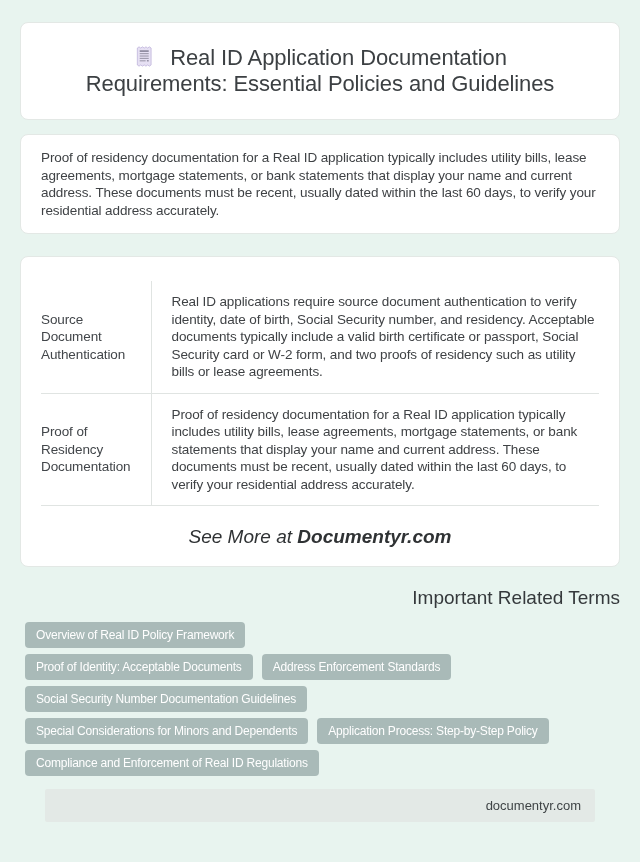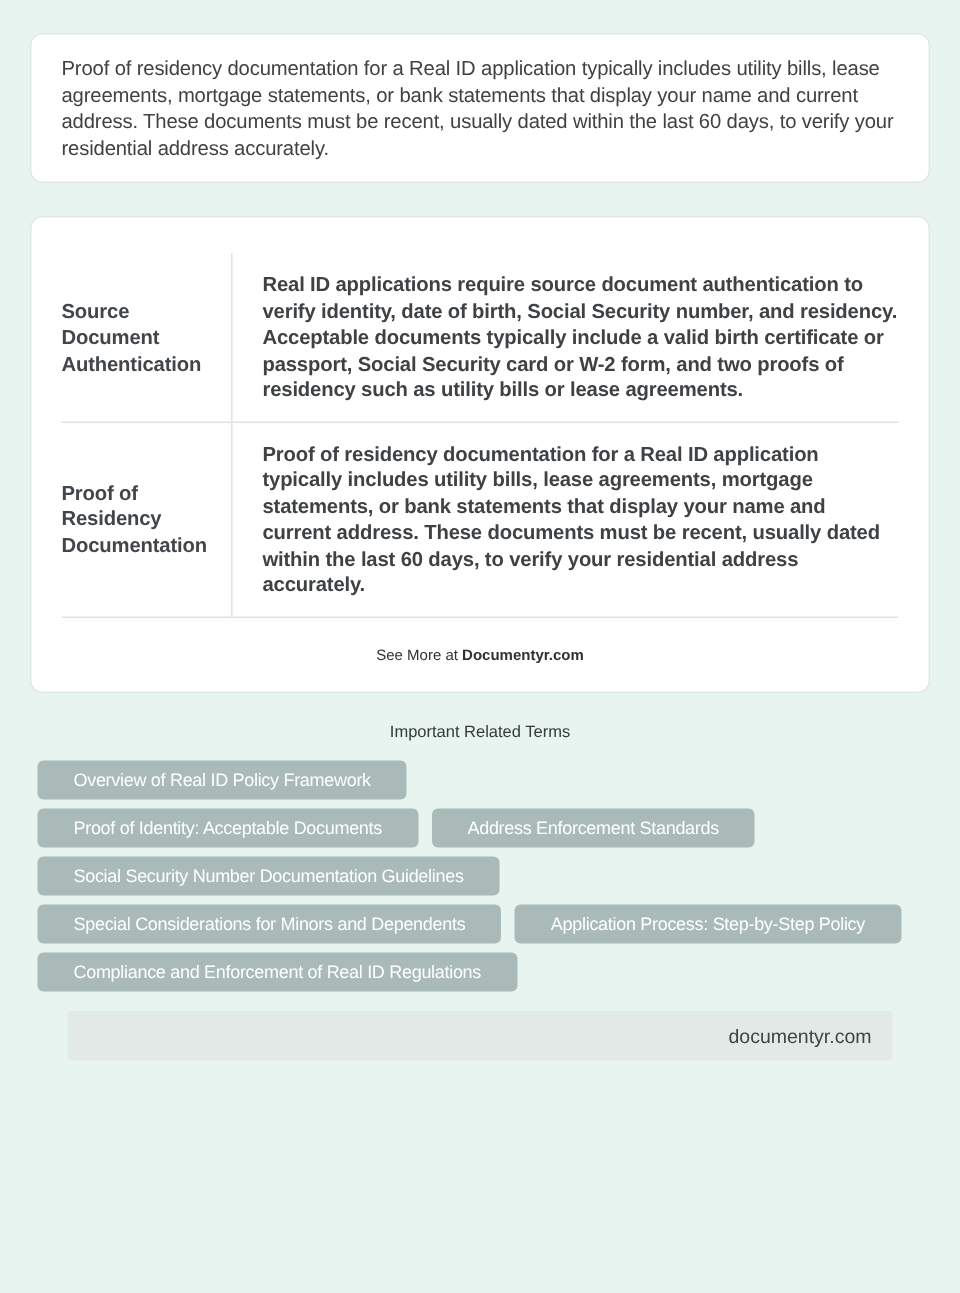--- a/index.html
+++ b/index.html
@@ -66,61 +66,61 @@
     width:100%;
     border-collapse:collapse;
   }
   .details-table td{
     font-size:13.5px;
     line-height:17.5px;
     letter-spacing:-0.1px;
     vertical-align:middle;
     border-bottom:1px solid var(--divider);
     padding:12px 0;
-    font-weight:bold;
   }
   td.term-cell{
     width:110px;
     padding-right:16px;
     color:#42464a;
   }
   td.desc-cell{
     border-left:1px solid var(--divider);
     padding-left:20px;
   }
   .see-more{
     margin-top:20px;
     text-align:center;
-    font-size:10px;
+    font-style:italic;
+    font-size:19px;
     color:#2f3234;
   }
   .see-more b{letter-spacing:0;}
   
   .related-heading{
     margin:20px 0 13px;
-    text-align:center;
-    font-size:11px;
+    text-align:right;
+    font-size:19px;
     font-weight:400;
     color:#35393c;
   }
   .tags{
     padding:0 5px;
     display:flex;
     flex-direction:column;
     gap:6px;
   }
   .tag-row{
     display:flex;
     gap:9px;
   }
   .tag{
     display:inline-flex;
     align-items:center;
     height:26px;
-    padding:0 24px;
+    padding:0 11px;
     border-radius:4px;
     background:var(--tag-bg);
     color:var(--tag-text);
     font-size:12px;
     letter-spacing:-0.2px;
     white-space:nowrap;
     cursor:pointer;
   }
   
   .footer-bar{
@@ -134,20 +134,31 @@
     padding-right:14px;
     font-size:13px;
     color:#3f4446;
   }
 </style>
 </head>
 <body>
 
 <div class="page">
 
+  <div class="card title-card">
+    <h1><span class="doc-icon"><svg viewBox="0 0 24 24" width="23" height="23" aria-hidden="true">
+            <path d="M4.5 3.2 L6.3 1.9 L8.1 3.2 L9.9 1.9 L11.7 3.2 L13.5 1.9 L15.3 3.2 L17.1 1.9 L18.9 3.2 L18.9 20.8 L17.1 22.1 L15.3 20.8 L13.5 22.1 L11.7 20.8 L9.9 22.1 L8.1 20.8 L6.3 22.1 L4.5 20.8 Z" fill="#e6e0f3" stroke="#b6a9d6" stroke-width="0.7"></path>
+            <rect x="7" y="5.6" width="9.4" height="1.5" fill="#7f7b90"></rect>
+            <rect x="7" y="8.4" width="9.4" height="1.2" fill="#a09cae"></rect>
+            <rect x="7" y="10.9" width="9.4" height="1.2" fill="#a09cae"></rect>
+            <rect x="7" y="13.4" width="9.4" height="1.2" fill="#a09cae"></rect>
+            <rect x="7" y="15.9" width="6.2" height="1.2" fill="#a09cae"></rect>
+            <rect x="14.5" y="15.9" width="1.9" height="1.2" fill="#7f7b90"></rect>
+          </svg></span><span>Real ID Application Documentation Requirements: Essential Policies and Guidelines</span></h1>
+  </div>
 
   <div class="card summary-card">
     <p>Proof of residency documentation for a Real ID application typically includes utility bills, lease agreements, mortgage statements, or bank statements that display your name and current address. These documents must be recent, usually dated within the last 60 days, to verify your residential address accurately.</p>
   </div>
 
   <div class="card details-card">
     <table class="details-table">
       <tbody>
         <tr>
           <td class="term-cell">Source Document Authentication</td>

